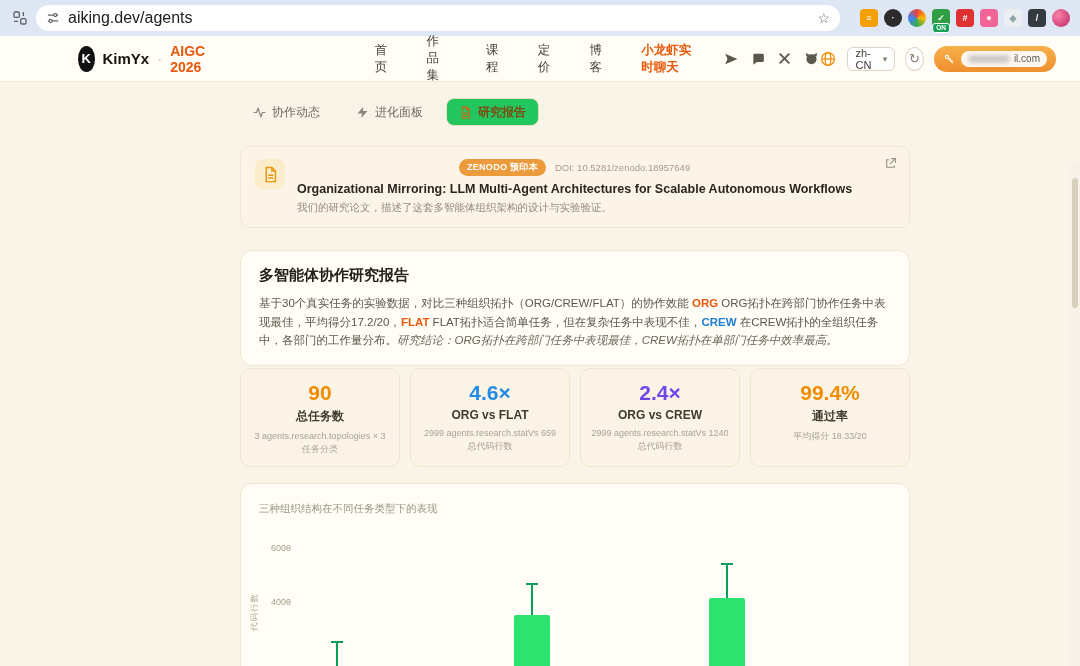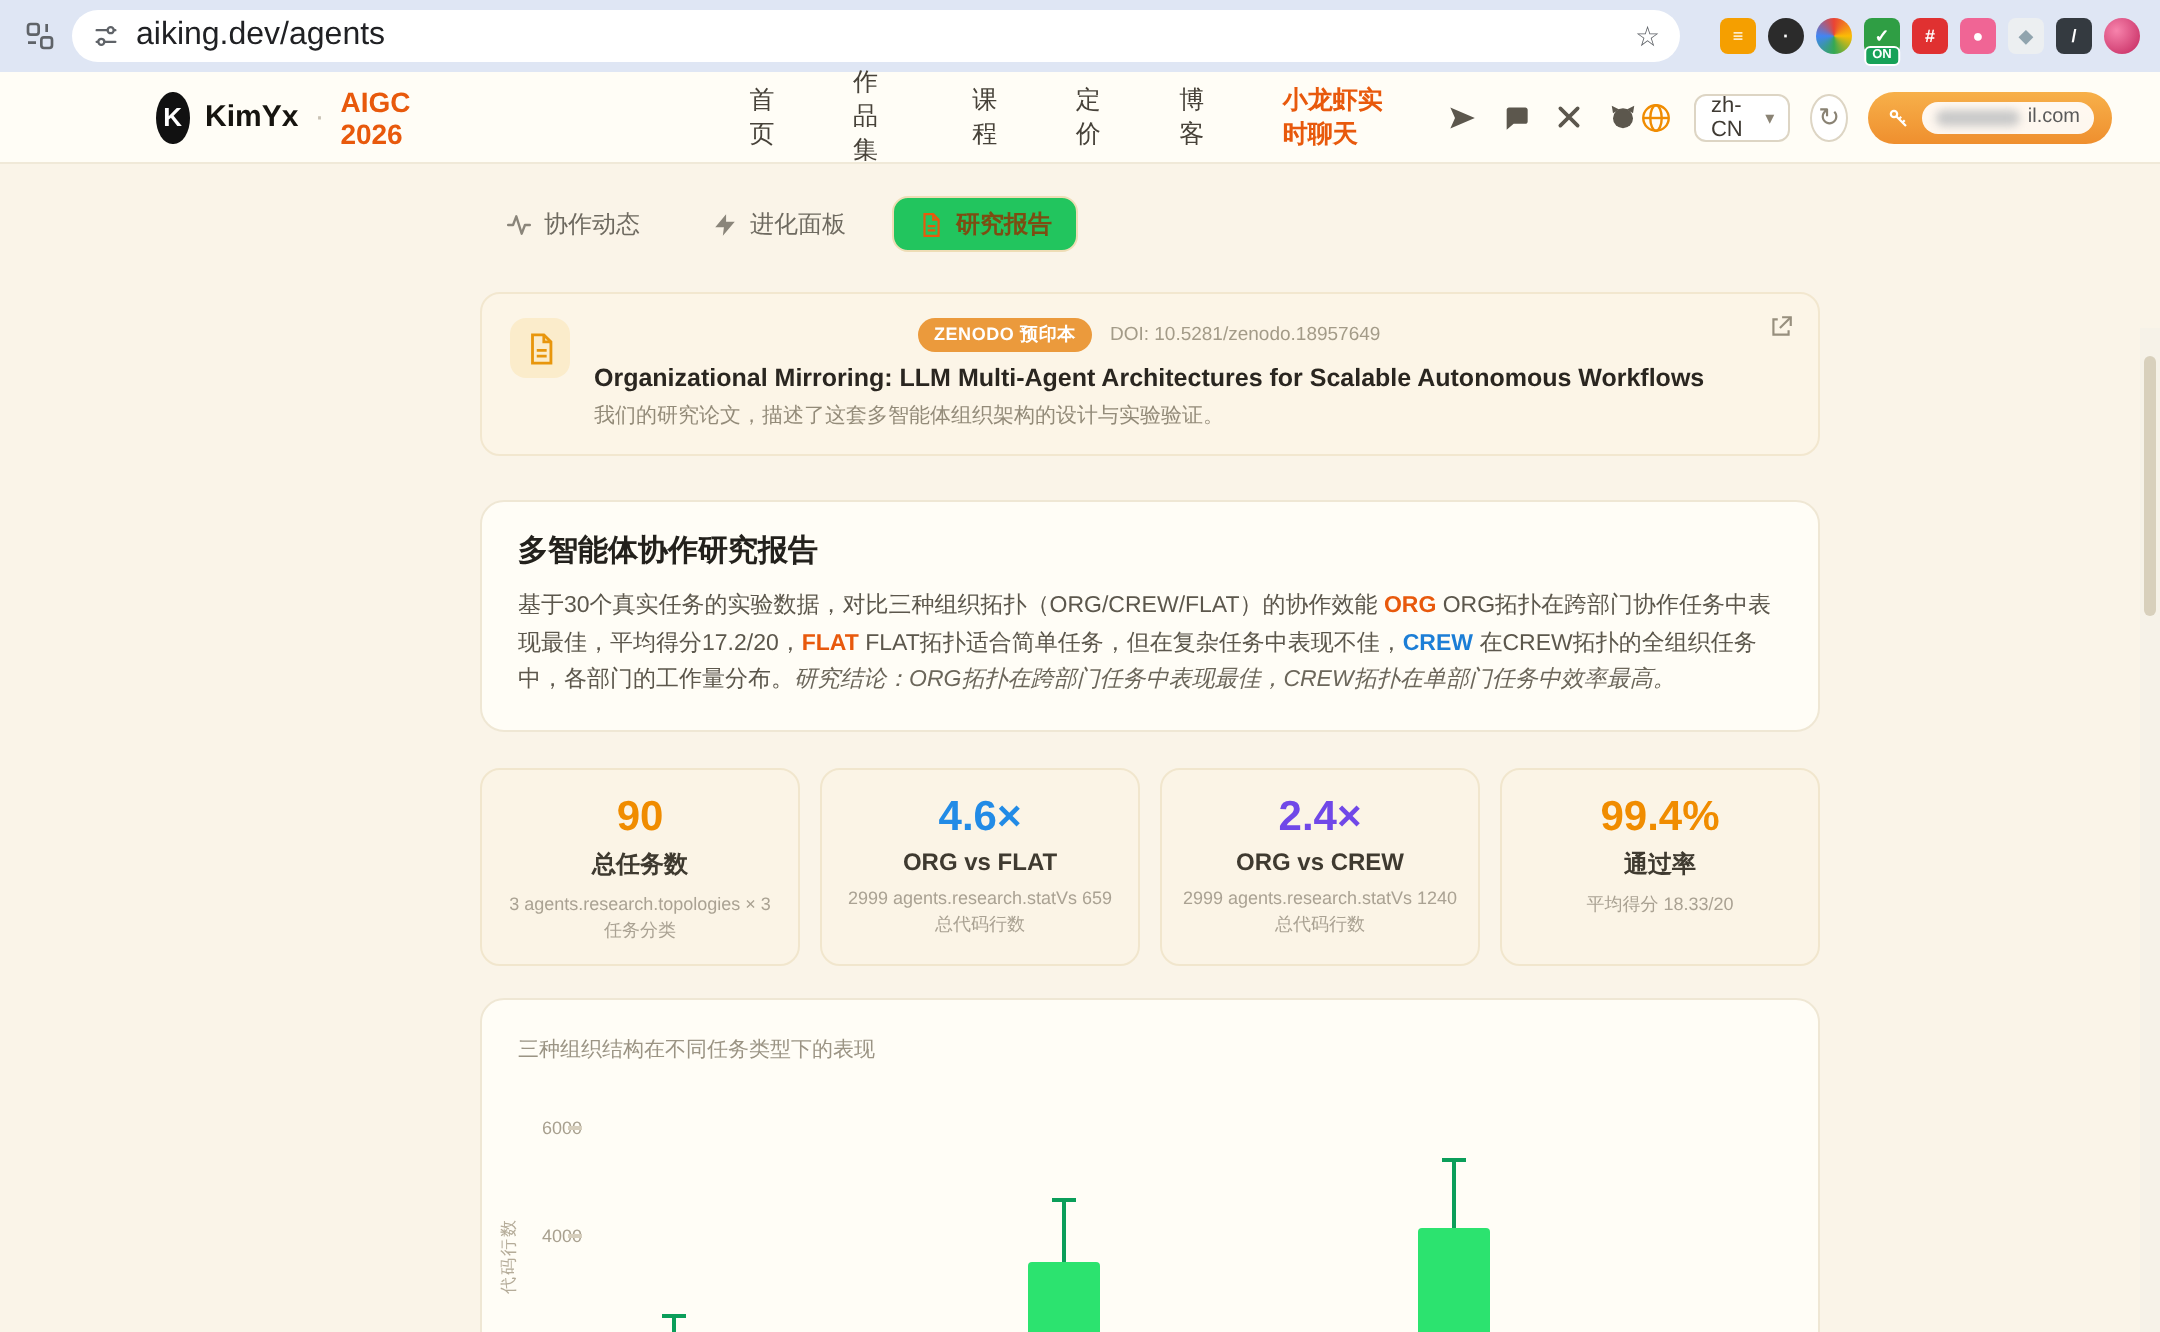--- a/index.html
+++ b/index.html
@@ -108,21 +108,21 @@
   .report-card {
     margin-top:22px; background:#fffdf6; border:1px solid #efe7d4; border-radius:12px;
     padding:15px 18px;
   }
   .report-title { font-size:15px; font-weight:700; color:#23211c; }
   .report-p { margin:9px 0 0 0; font-size:11.5px; line-height:1.62; color:#5c574c; }
   .seg-token-orange { color:#e8590c; font-weight:700; }
   .seg-token-blue { color:#1c7ed6; font-weight:700; }
   .seg-italic { font-style:italic; color:#6b665a; }
 
-  .stats { display:flex; gap:10px; margin-top:18px; }
+  .stats { display:flex; gap:10px; margin-top:2px; }
   .stat-card {
     flex:1; background:#fbf4e6; border:1px solid #f1e6cd; border-radius:10px;
     padding:12px 10px 10px; text-align:center;
   }
   .stat-value { font-size:21px; font-weight:700; }
   .stat-label { font-size:12px; color:#3f3a30; margin-top:3px; font-weight:700; }
   .stat-sub { font-size:9px; color:#aaa293; margin-top:5px; line-height:1.45; }
 
   .chart-card {
     margin-top:16px; background:#fffdf6; border:1px solid #efe7d4; border-radius:12px;

